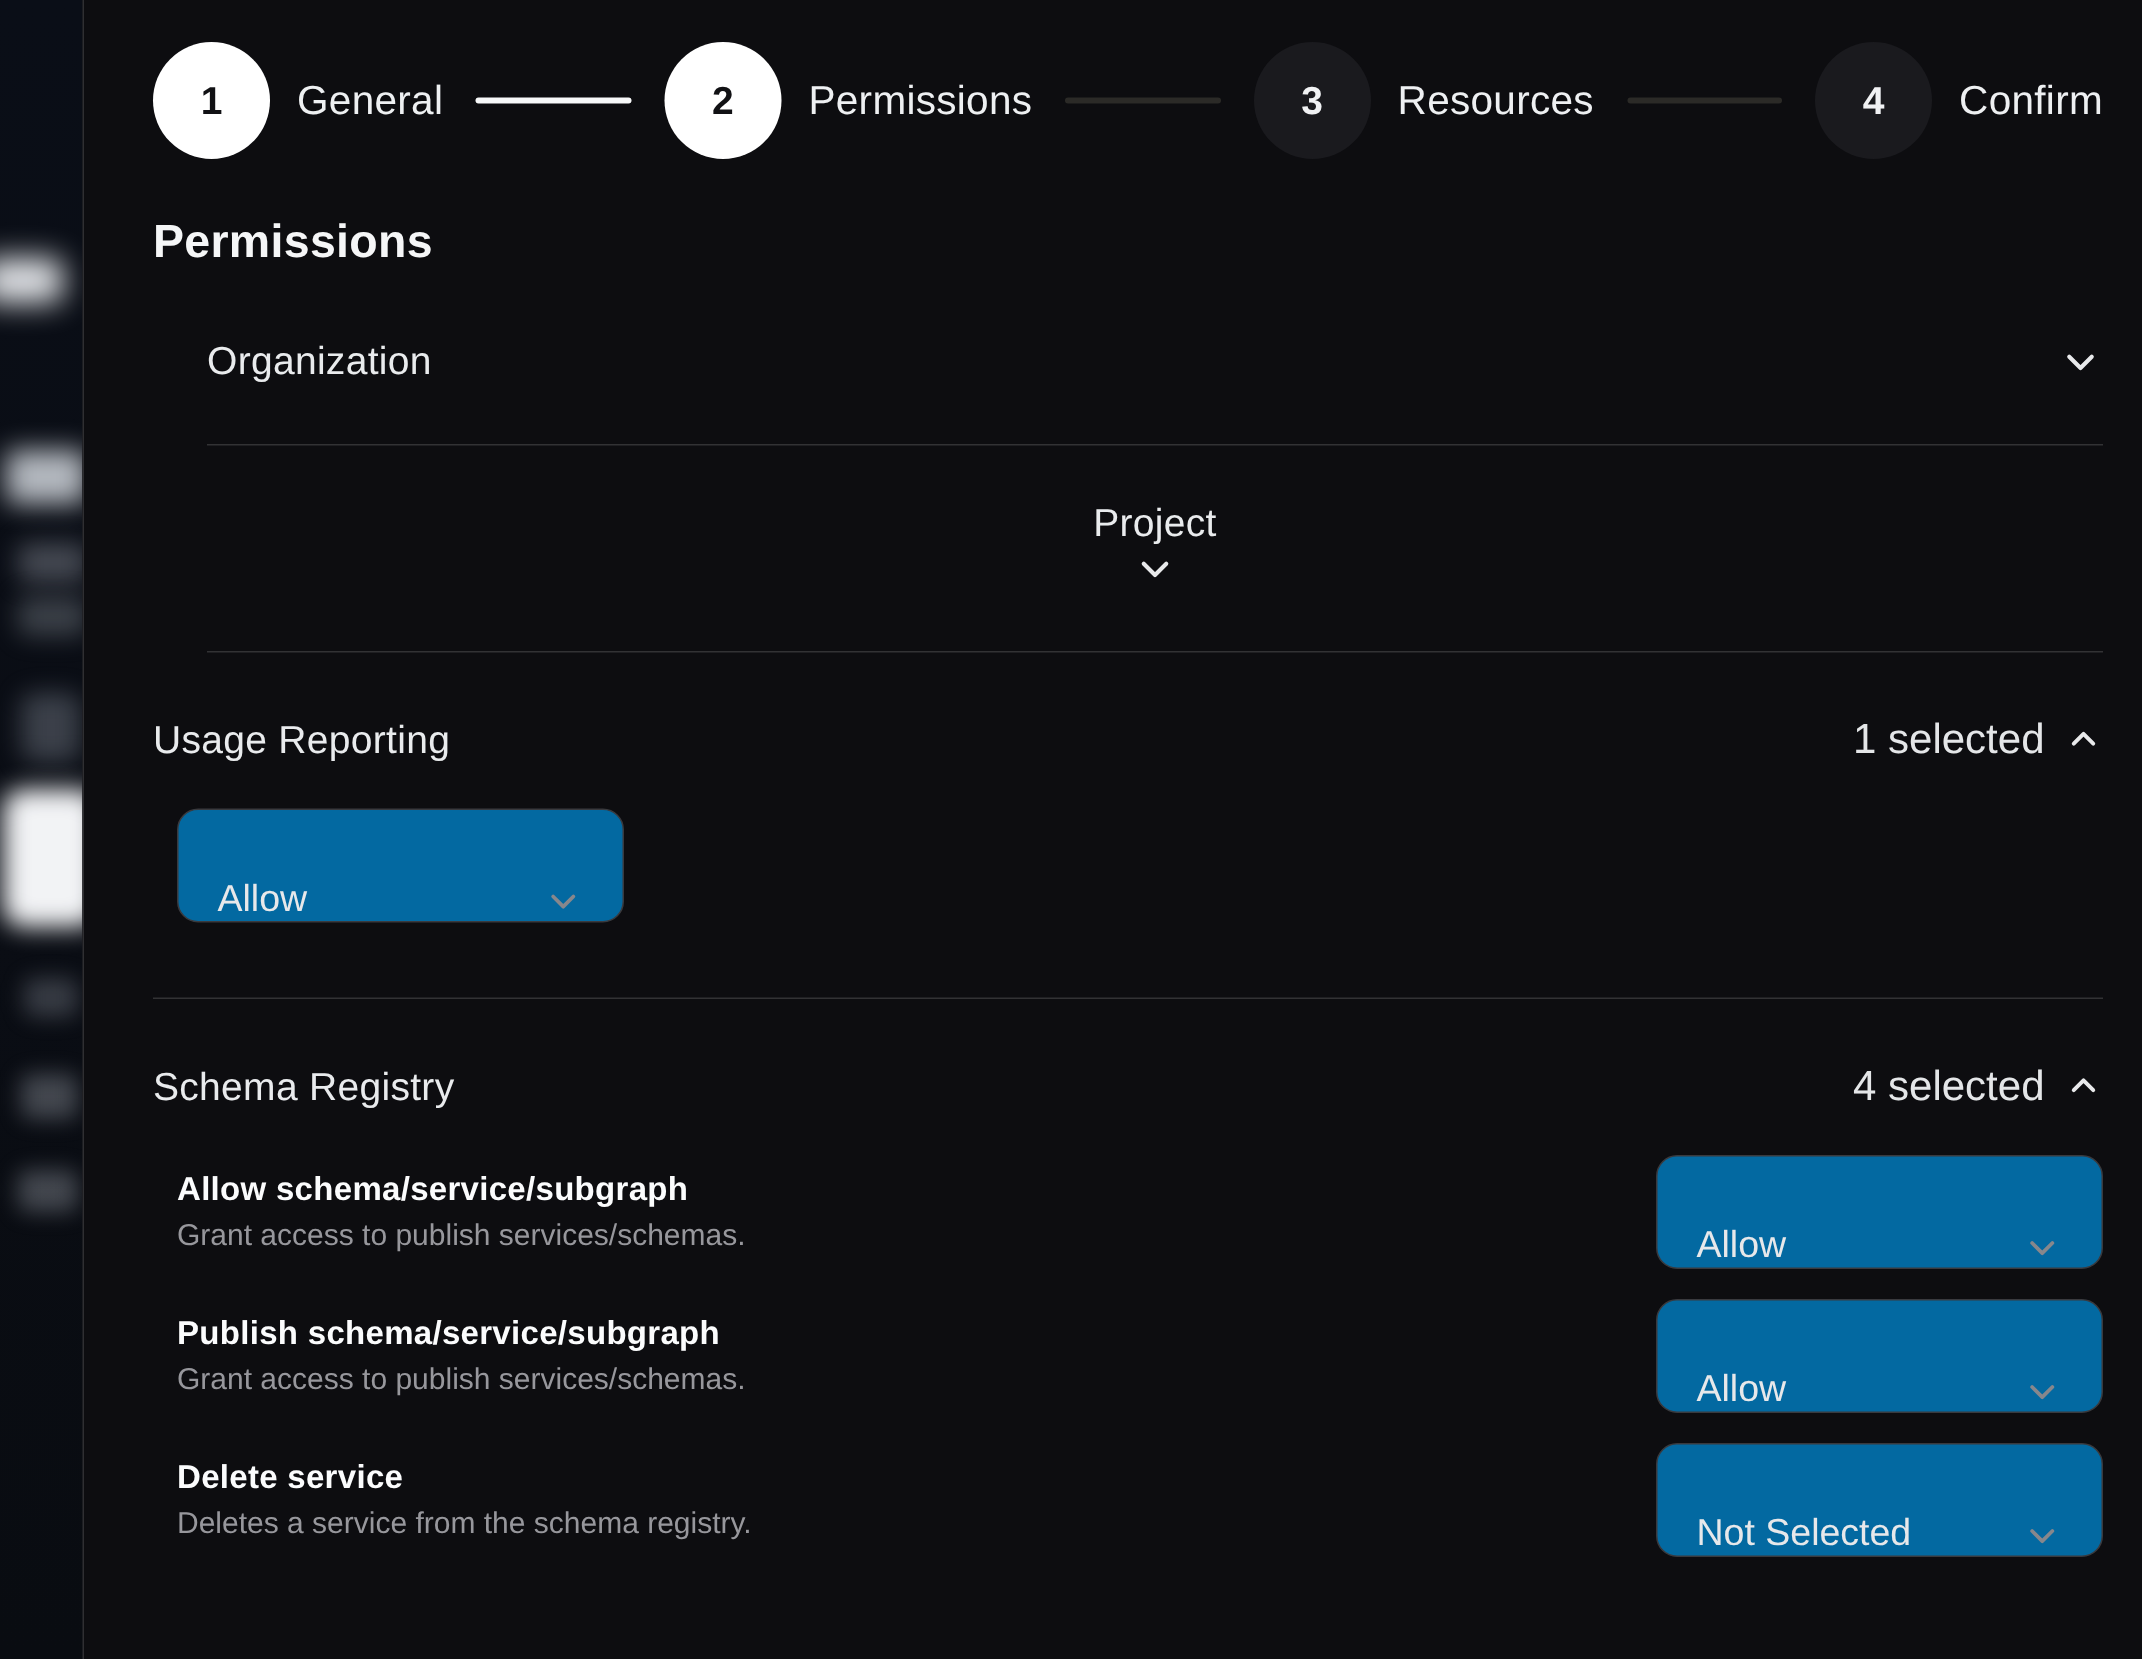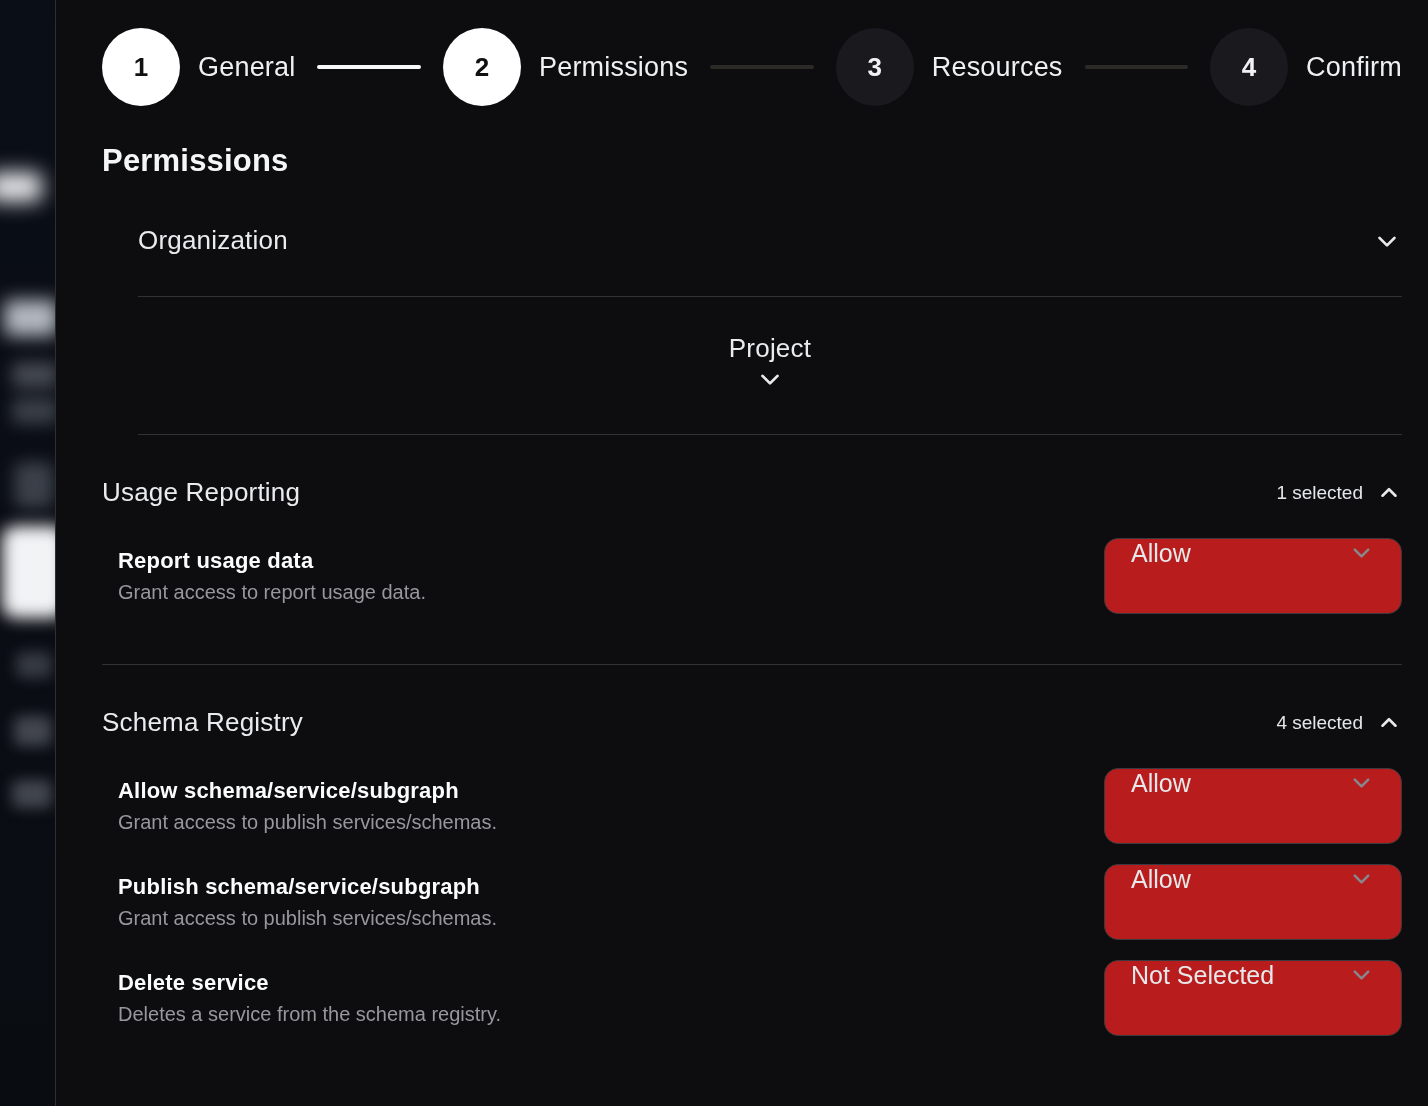--- a/index.html
+++ b/index.html
@@ -63,38 +63,38 @@
   .section-title { font-size: 26px; font-weight: 500; color: #e9ebed; letter-spacing: 0.2px; }
   .chev { display: block; }
   .chev-white { color: #e8e9eb; }
   .chev-gray { color: #87878c; }
 
   .section-head {
     display: flex; align-items: center; justify-content: space-between;
     padding-top: 42px; margin-bottom: 30px; cursor: pointer;
   }
   .selected-badge { display: flex; align-items: center; gap: 13px; }
-  .selected-badge span { font-size: 19px; font-weight: 500; color: #e4e6e8; text-align: center; }
+  .selected-badge span { font-size: 28px; font-weight: 500; color: #e4e6e8; text-align: center; }
 
   .section-body { padding-left: 16px; }
   .section-expanded.with-border { border-bottom: 1px solid #323234; padding-bottom: 50px; }
   .sec-schema { padding-bottom: 28px; }
 
   .perm-item {
     display: flex; align-items: center; justify-content: space-between;
     margin-bottom: 20px;
   }
   .perm-item:last-child { margin-bottom: 0; }
   .perm-title { font-size: 22px; font-weight: 700; color: #fbfcfd; letter-spacing: 0.2px; }
   .perm-desc { font-size: 20px; font-weight: 400; color: #97979c; margin-top: 7px; }
 
   .select-box {
     width: 298px; height: 76px; flex: 0 0 auto;
-    background: #b91c1c; border: 1px solid #3a3a3e; border-radius: 14px;
-    display: flex; align-items: flex-start; justify-content: space-between;
+    background: #0369a1; border: 1px solid #3a3a3e; border-radius: 14px;
+    display: flex; align-items: flex-end; justify-content: space-between;
     padding: 0 26px; cursor: pointer;
   }
   .select-value { font-size: 25px; font-weight: 400; color: #e7e8ea; }
 </style>
 </head>
 <body>
 
 <div class="app">
 
   <div class="sidebar">
@@ -154,24 +154,20 @@
         <div class="section-title">Usage Reporting</div>
         <div class="selected-badge">
           <span>1 selected</span>
           <svg class="chev chev-white" width="26" height="26" viewBox="0 0 24 24" fill="none" stroke="currentColor" stroke-width="2.4" stroke-linecap="round" stroke-linejoin="round">
               <polyline points="6,14.5 12,8.5 18,14.5"></polyline>
             </svg>
         </div>
       </div>
       <div class="section-body">
         <div class="perm-item">
-          <div class="perm-text">
-            <div class="perm-title">Report usage data</div>
-            <div class="perm-desc">Grant access to report usage data.</div>
-          </div>
           <div class="select-box">
             <span class="select-value">Allow</span>
             <svg class="chev chev-gray" width="27" height="27" viewBox="0 0 24 24" fill="none" stroke="currentColor" stroke-width="2.2" stroke-linecap="round" stroke-linejoin="round">
                 <polyline points="6,9.5 12,15.5 18,9.5"></polyline>
               </svg>
           </div>
         </div>
       </div>
     </div>
 

